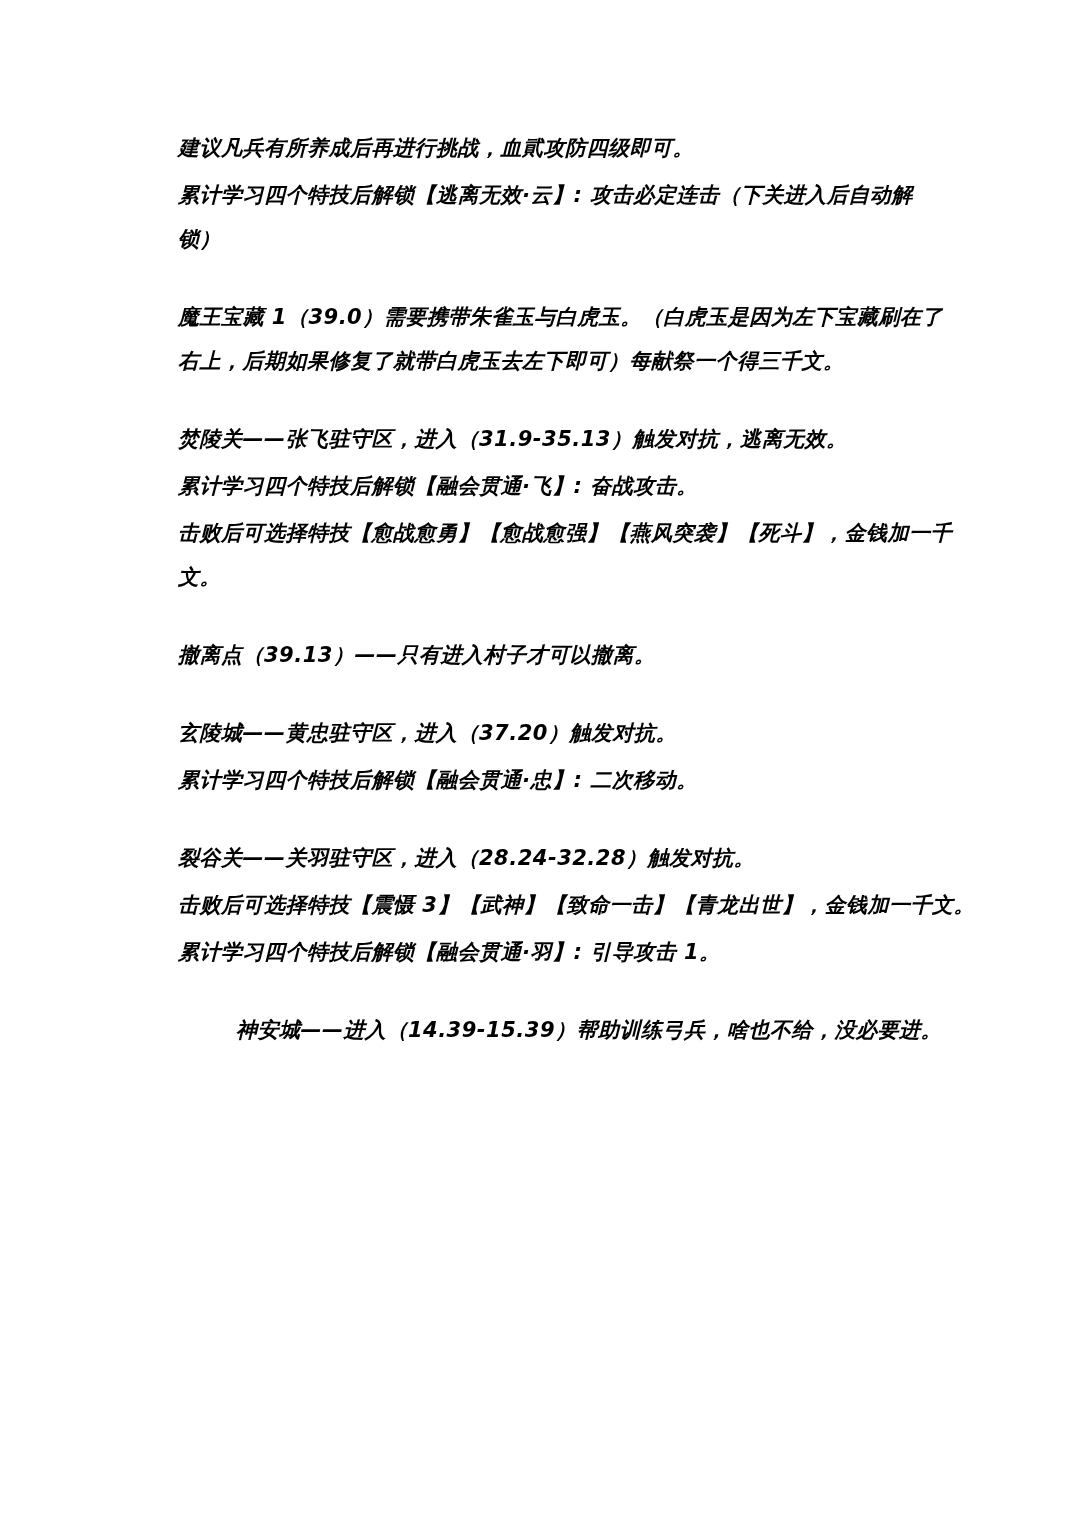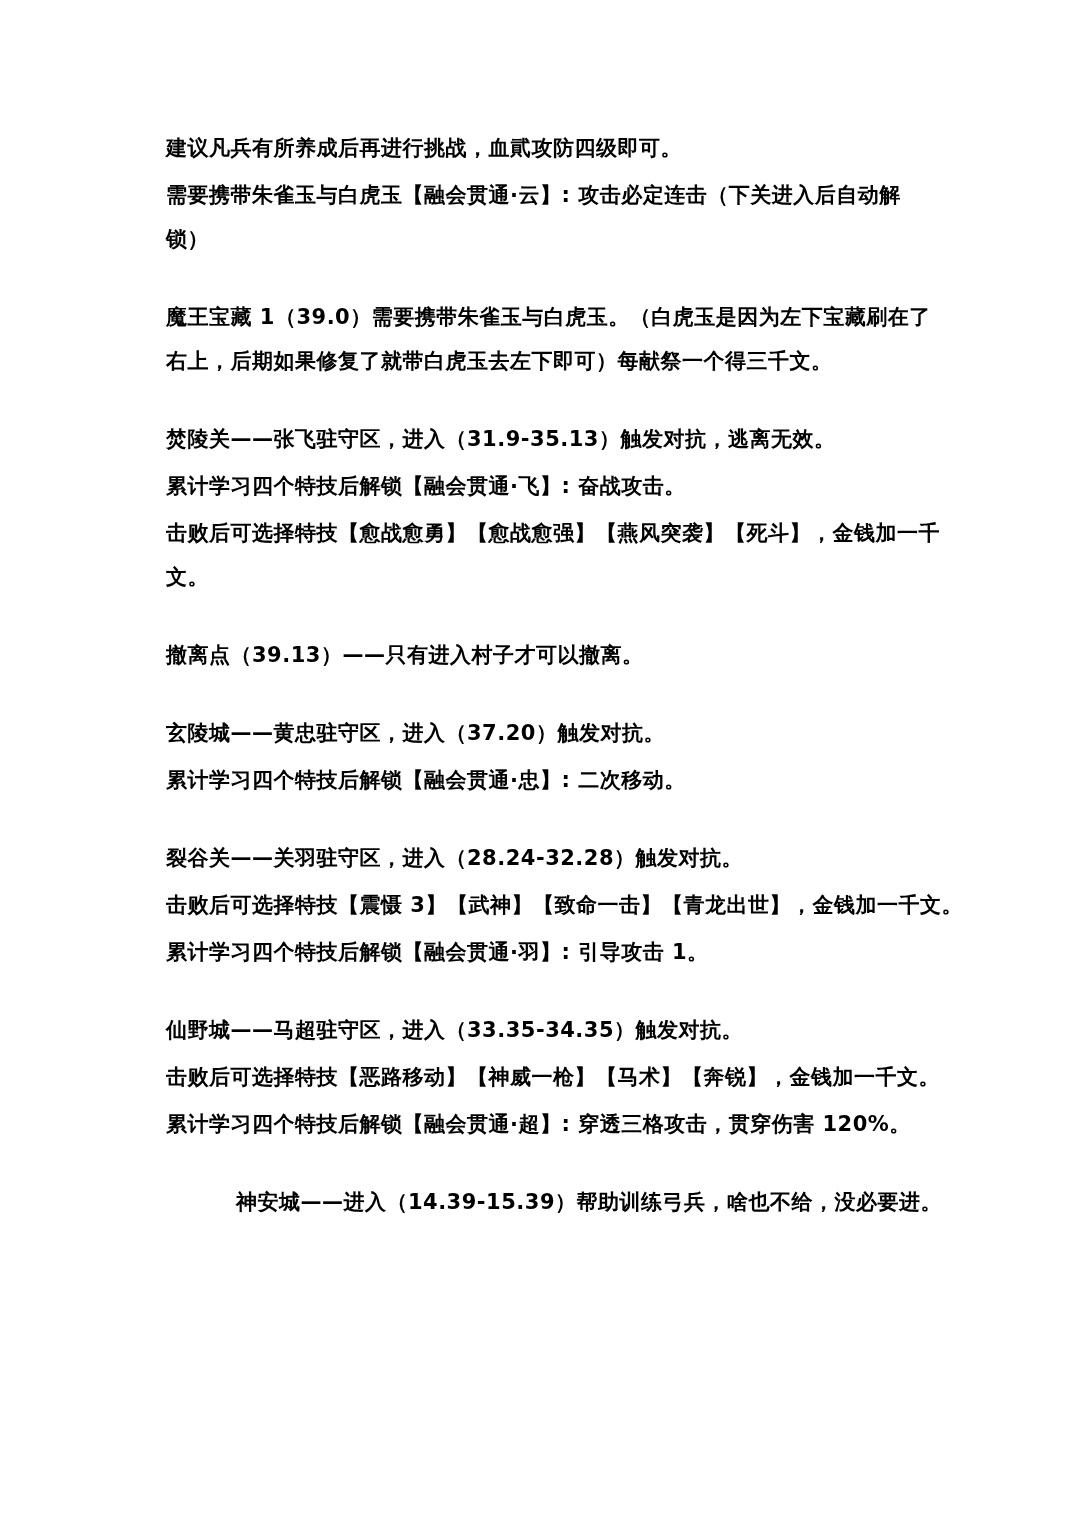--- a/index.html
+++ b/index.html
@@ -20,40 +20,41 @@
     top: 126px;
     width: 780px;
     color: #000000;
     font-family: "DejaVu Sans", "Liberation Sans", sans-serif;
     font-weight: 700;
     font-size: 21px;
     line-height: 44px;
     letter-spacing: 0.5px;
   }
   .section {
-    margin: 0 0 34px 4px;
+    margin: 0 0 34px 16px;
+    font-style: italic;
   }
   .section:last-child {
     margin-bottom: 0;
     text-align: right;
   }
   p.para {
     margin: 0 0 3px 0;
     white-space: pre;
   }
 </style>
 </head>
 <body>
 
 <div class="page">
   <div class="content">
 
     <div class="section">
       <p class="para">建议凡兵有所养成后再进行挑战，血貮攻防四级即可。</p>
-      <p class="para">需要携带朱雀玉与白虎玉【融会贯通·云】: 攻击必定连击（下关进入后自动解
+      <p class="para">累计学习四个特技后解锁【逃离无效·云】: 攻击必定连击（下关进入后自动解
 锁）</p>
     </div>
 
     <div class="section">
       <p class="para">魔王宝藏 1（39.0）需要携带朱雀玉与白虎玉。（白虎玉是因为左下宝藏刷在了
 右上，后期如果修复了就带白虎玉去左下即可）每献祭一个得三千文。</p>
     </div>
 
     <div class="section">
       <p class="para">焚陵关——张飞驻守区，进入（31.9-35.13）触发对抗，逃离无效。</p>
@@ -70,24 +71,19 @@
       <p class="para">玄陵城——黄忠驻守区，进入（37.20）触发对抗。</p>
       <p class="para">累计学习四个特技后解锁【融会贯通·忠】: 二次移动。</p>
     </div>
 
     <div class="section">
       <p class="para">裂谷关——关羽驻守区，进入（28.24-32.28）触发对抗。</p>
       <p class="para">击败后可选择特技【震慑 3】【武神】【致命一击】【青龙出世】，金钱加一千文。</p>
       <p class="para">累计学习四个特技后解锁【融会贯通·羽】: 引导攻击 1。</p>
     </div>
 
-    <div class="section">
-      <p class="para">仙野城——马超驻守区，进入（33.35-34.35）触发对抗。</p>
-      <p class="para">击败后可选择特技【恶路移动】【神威一枪】【马术】【奔锐】，金钱加一千文。</p>
-      <p class="para">累计学习四个特技后解锁【融会贯通·超】: 穿透三格攻击，贯穿伤害 120%。</p>
-    </div>
 
     <div class="section">
       <p class="para">神安城——进入（14.39-15.39）帮助训练弓兵，啥也不给，没必要进。</p>
     </div>
 
   </div>
 </div>
 
 </body></html>

